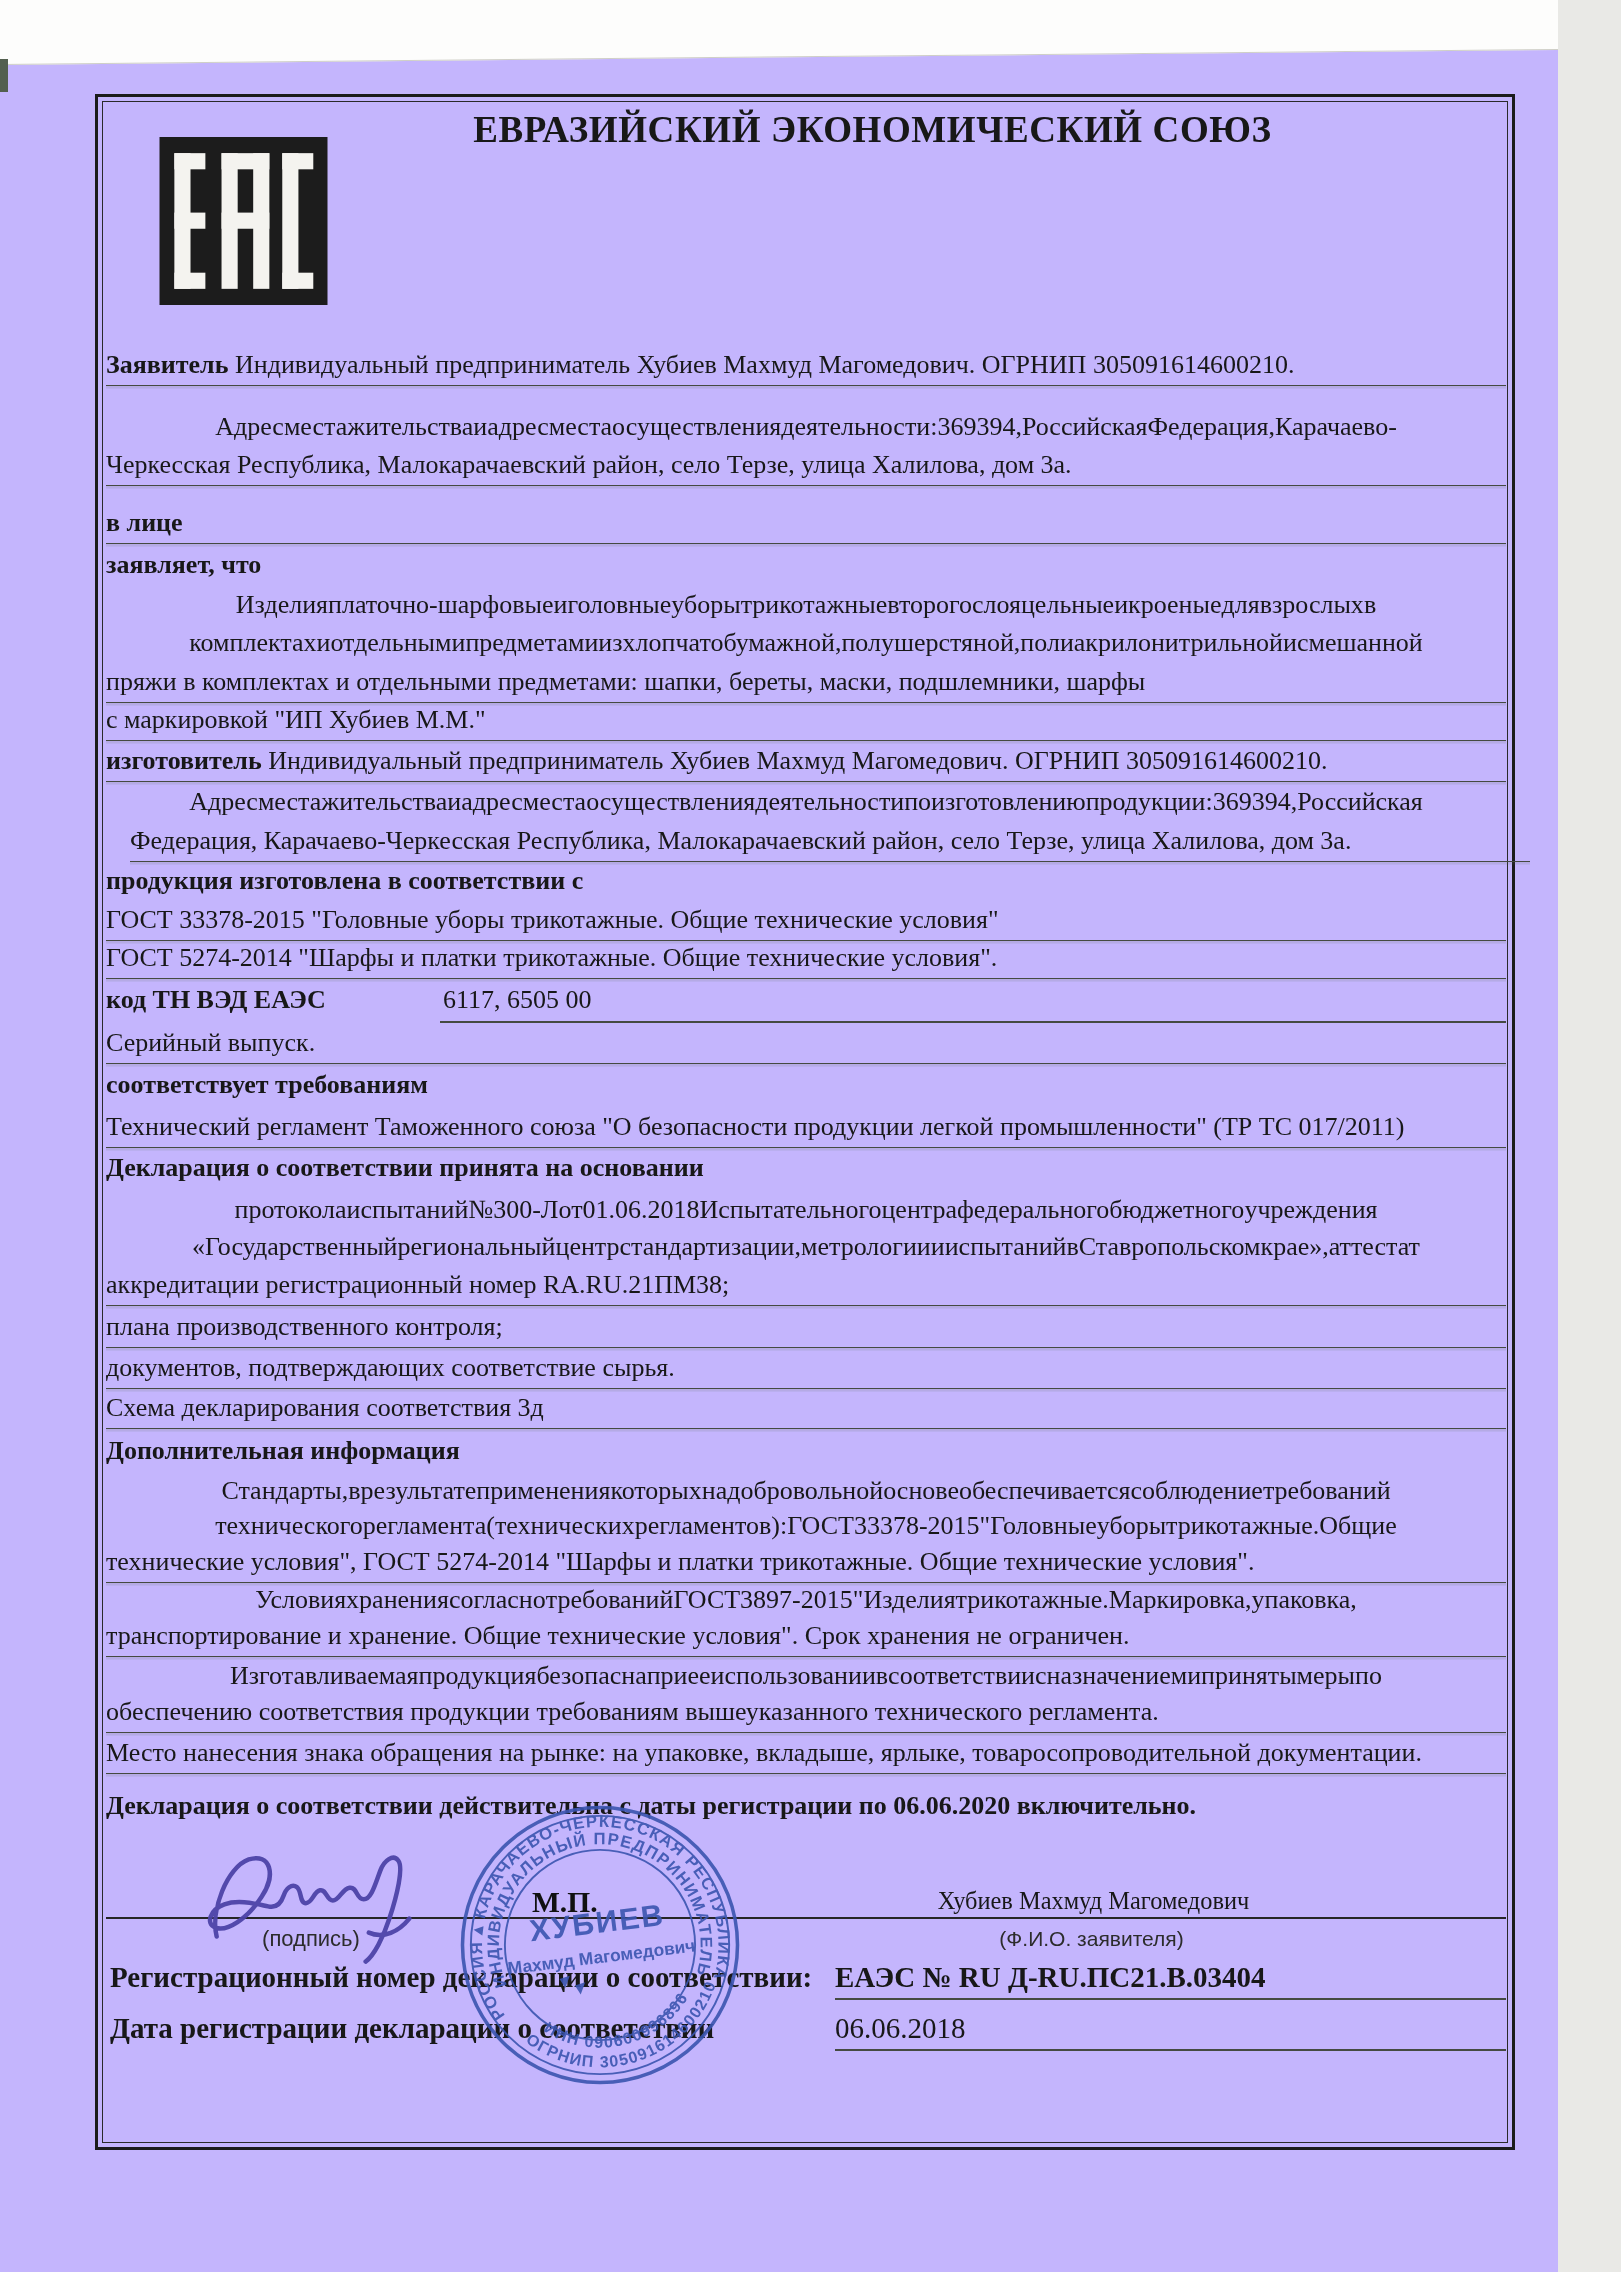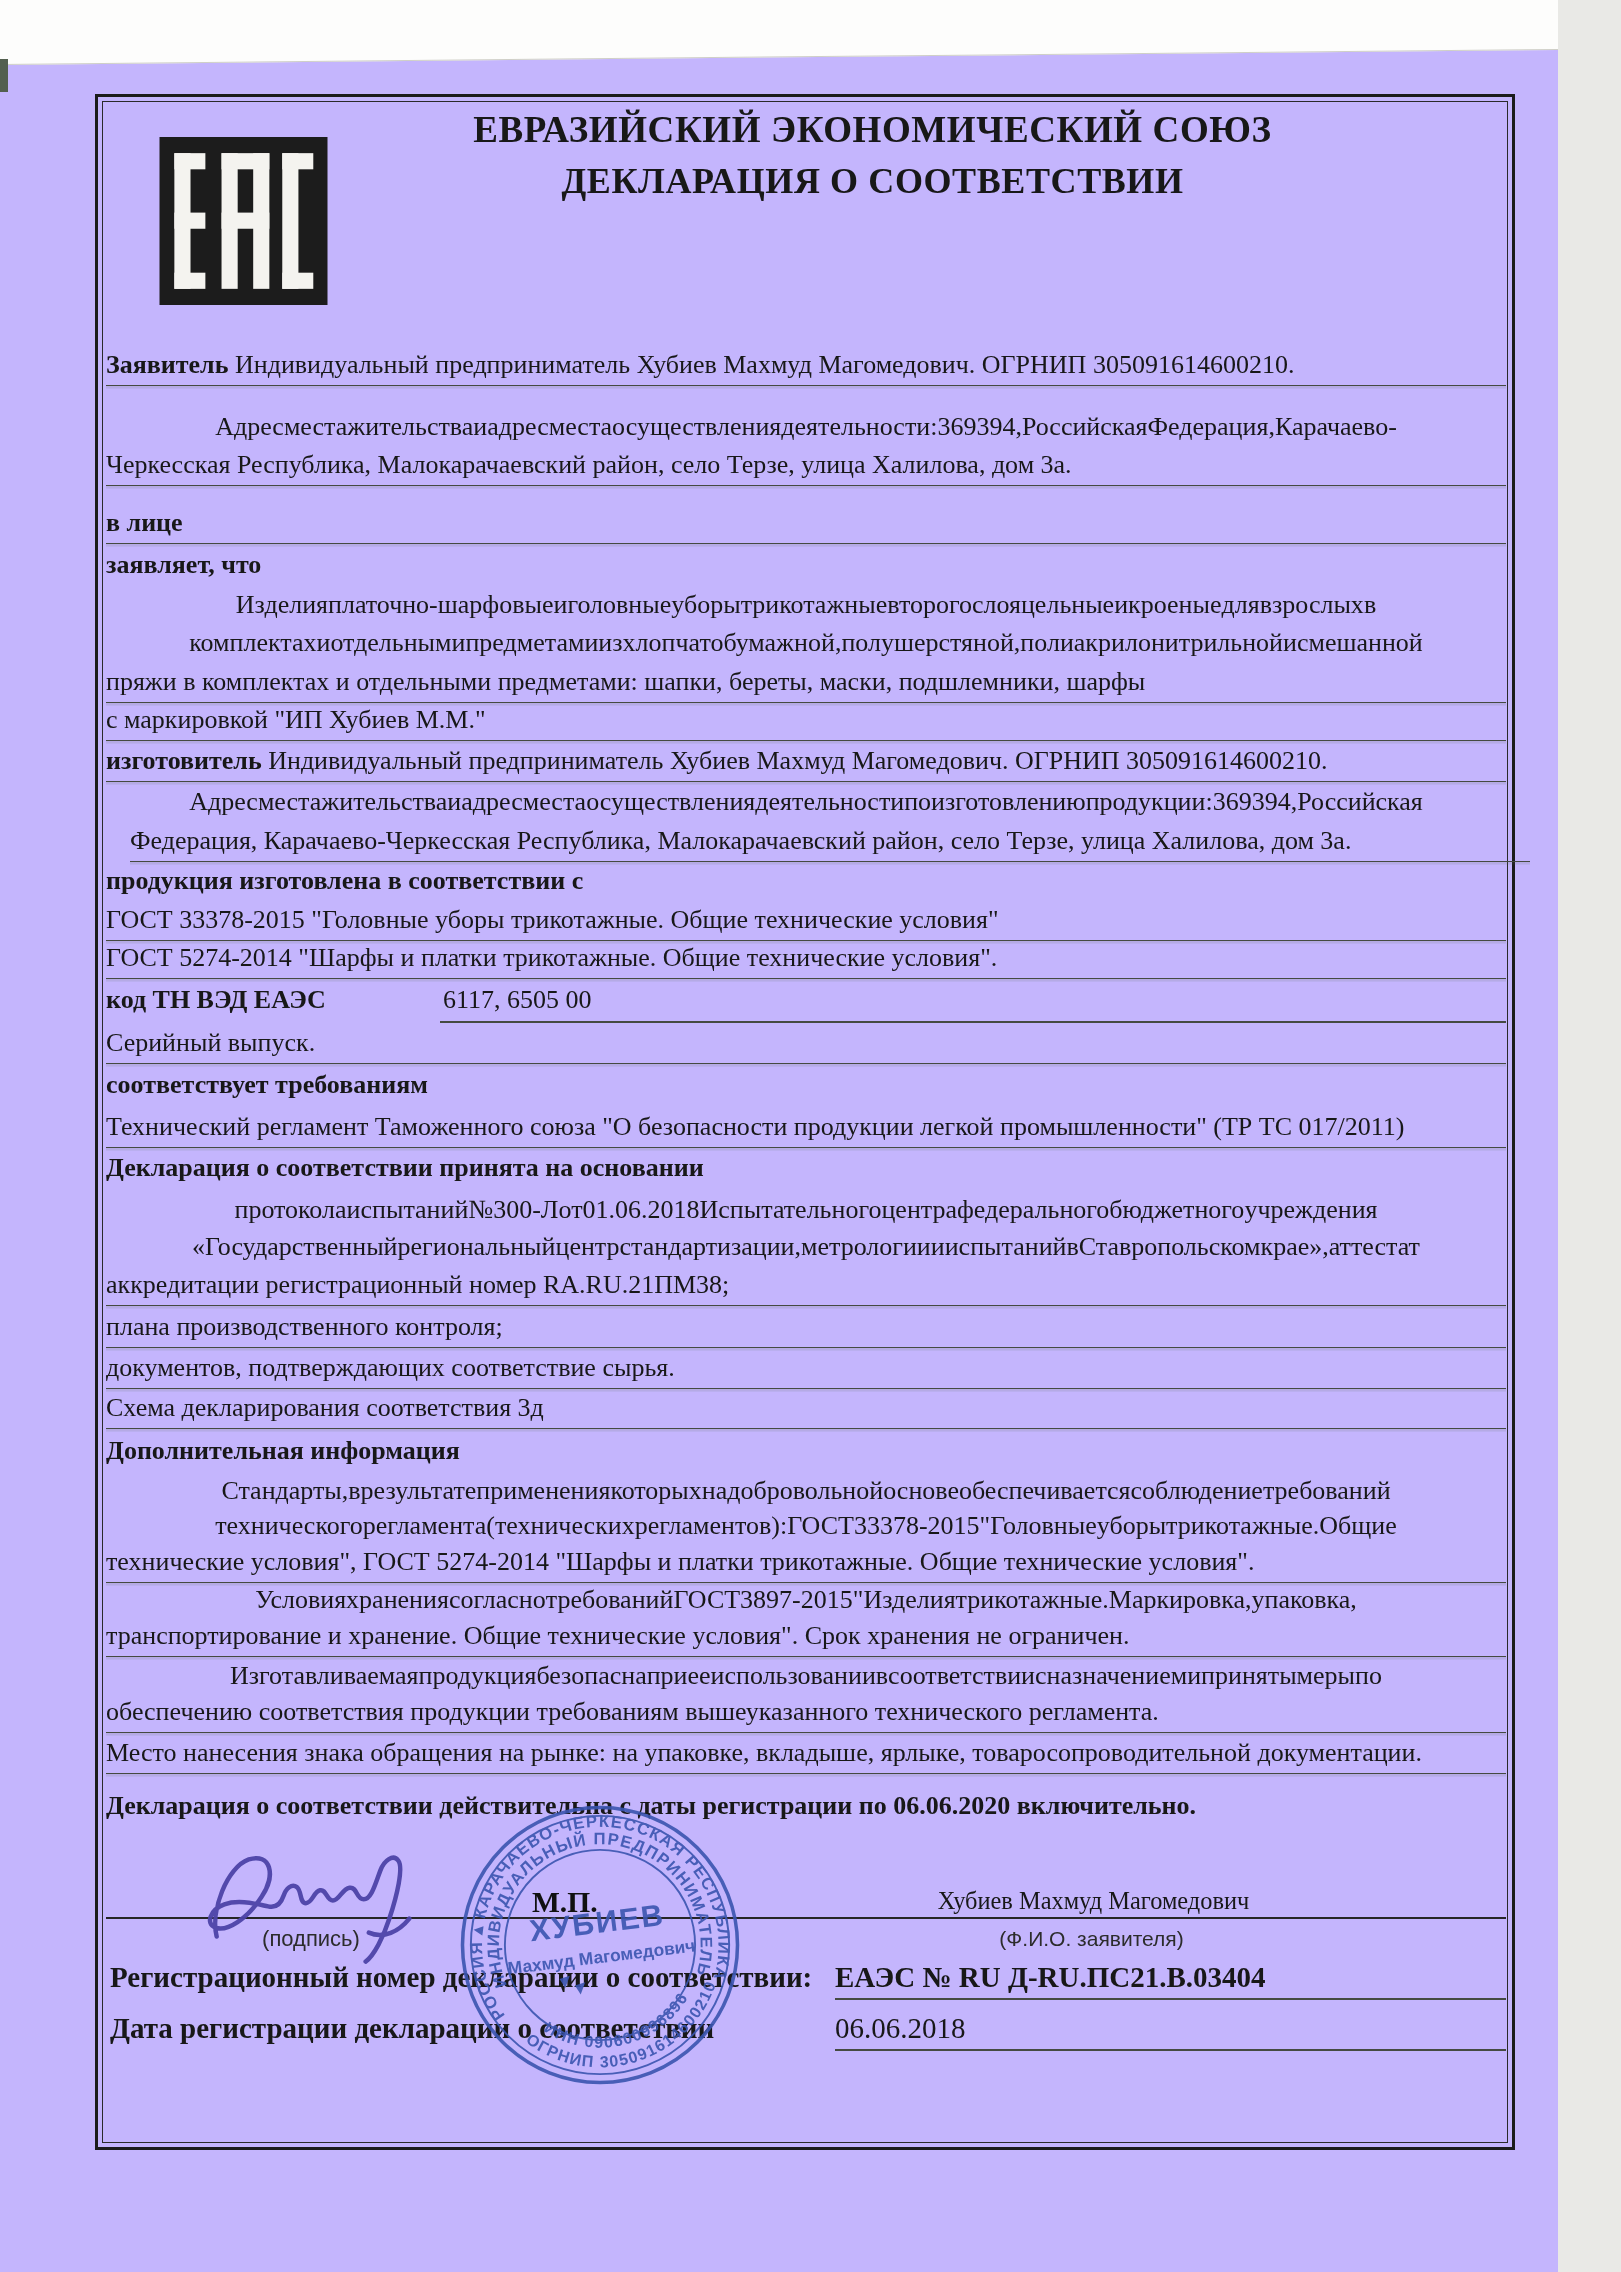--- a/index.html
+++ b/index.html
@@ -73,21 +73,20 @@
       <rect x="96" y="25" width="74" height="25"></rect>
       <rect x="96" y="117" width="74" height="25"></rect>
 
       <rect x="190" y="25" width="25" height="210"></rect>
       <rect x="190" y="25" width="48" height="25"></rect>
       <rect x="190" y="210" width="48" height="25"></rect>
     </g>
   </svg>
 
   <div class="title1">ЕВРАЗИЙСКИЙ ЭКОНОМИЧЕСКИЙ СОЮЗ</div>
-  <div class="title2">ДЕКЛАРАЦИЯ О СООТВЕТСТВИИ</div>
 
   <div id="body-lines">
       <div class="doc-line uline" style="top: 349px;"><span class="b">Заявитель</span><span> Индивидуальный предприниматель Хубиев Махмуд Магомедович. ОГРНИП 305091614600210.</span></div>
       <div class="doc-line jline" style="top: 411px;">
         <span>Адрес</span>
         <span>места</span>
         <span>жительства</span>
         <span>и</span>
         <span>адрес</span>
         <span>места</span>

